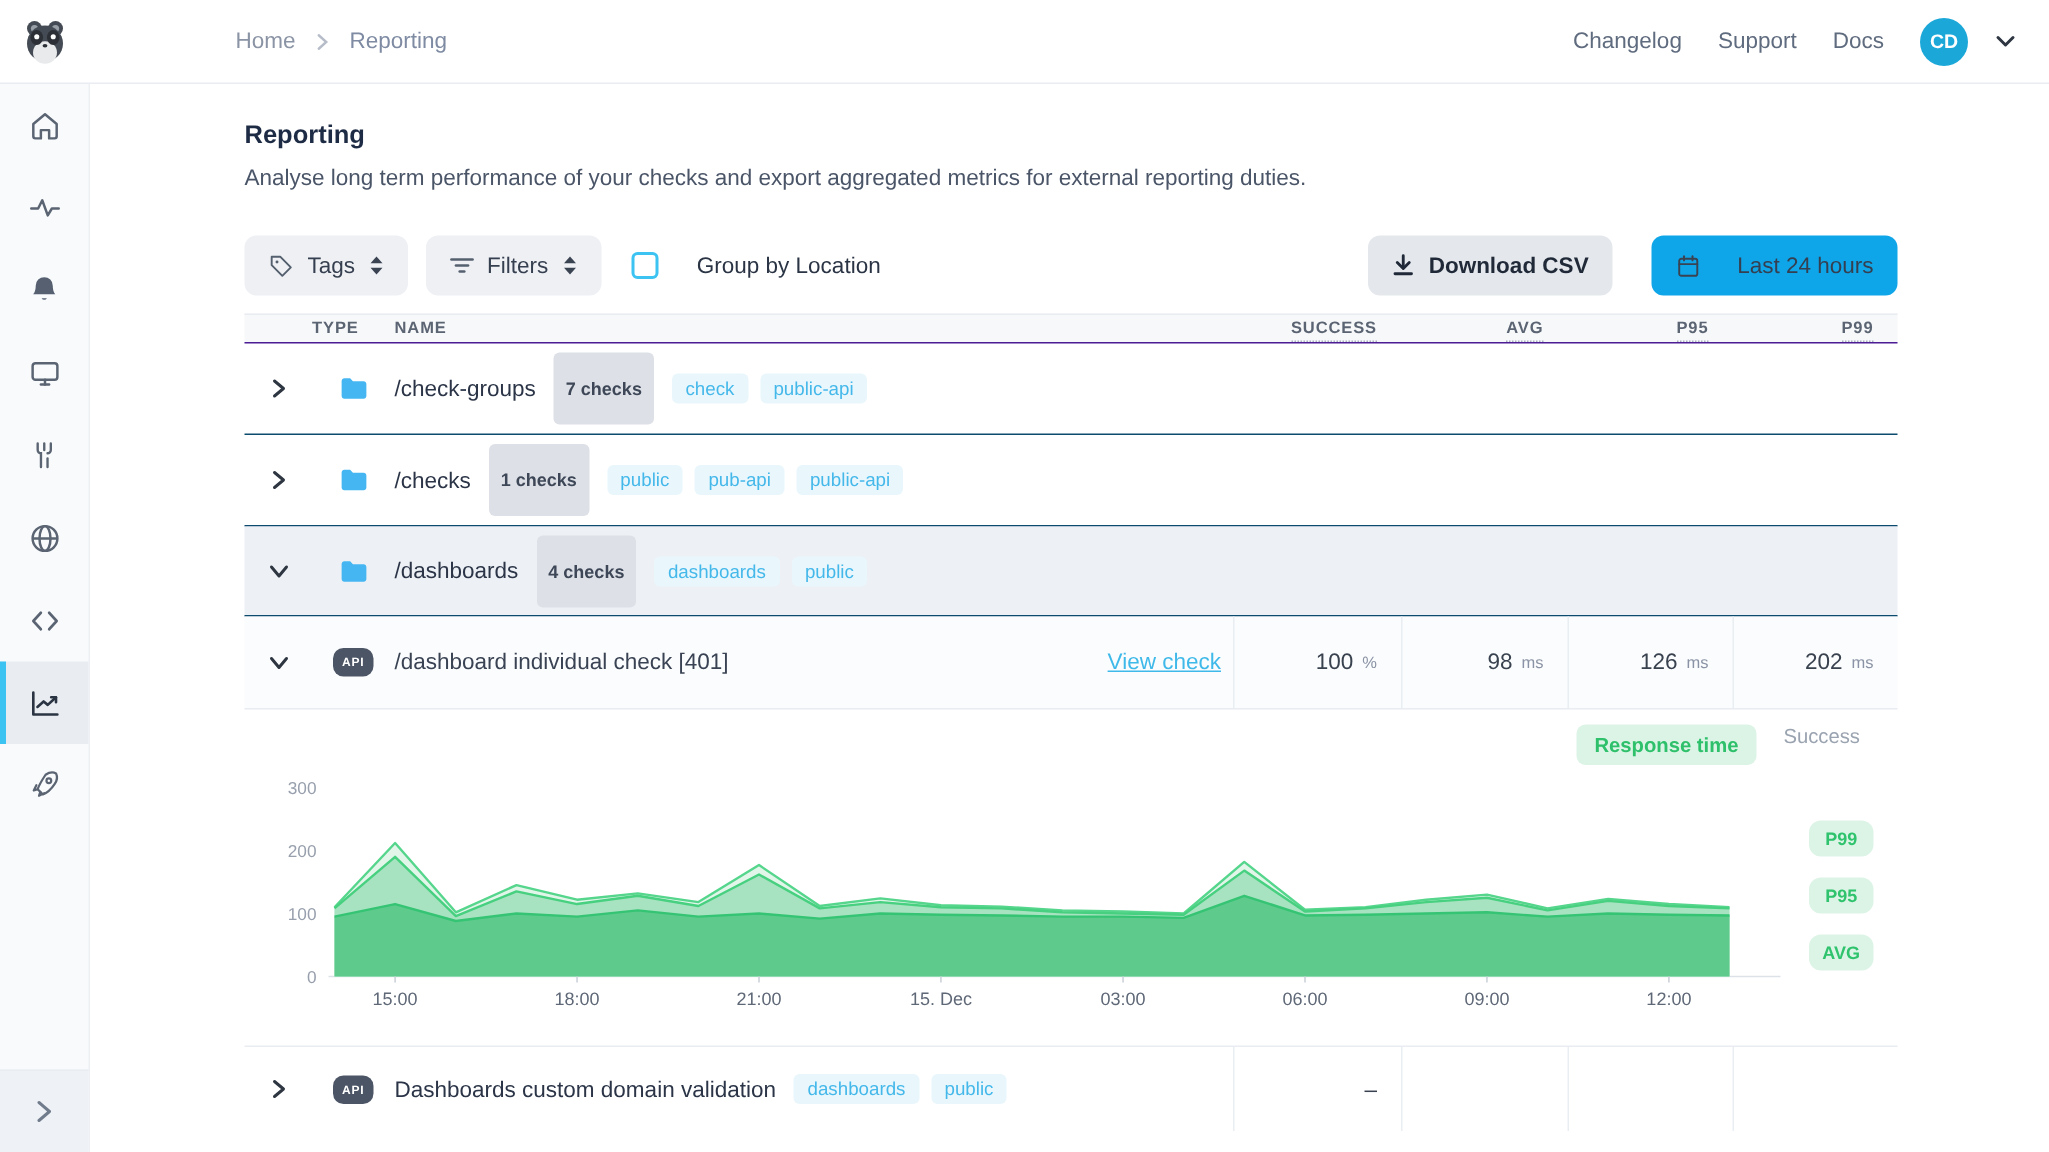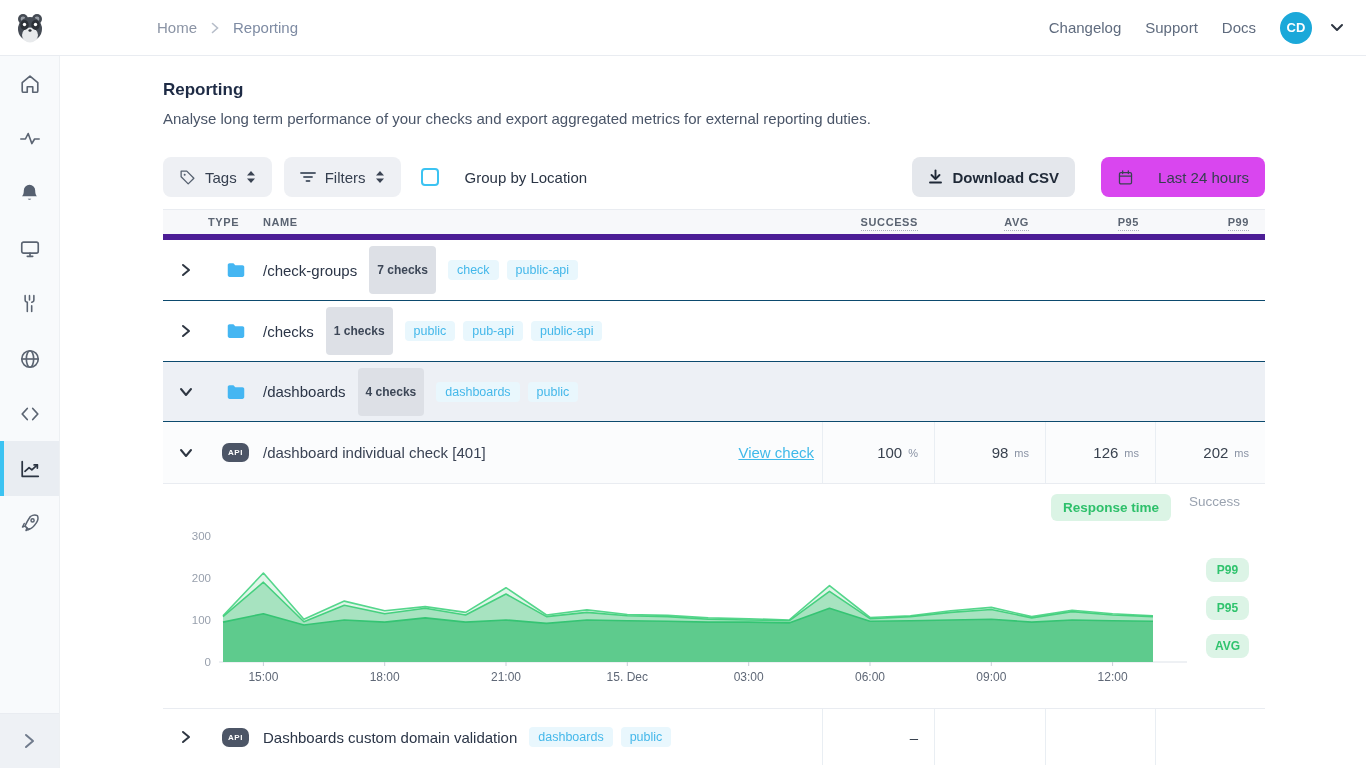--- a/index.html
+++ b/index.html
@@ -39,26 +39,26 @@
   
   .toolbar { margin-top:30px; display:flex; align-items:center; }
   .btn { display:inline-flex; align-items:center; gap:9px; height:40px; padding:0 16px;
     border-radius:8px; background:#eef0f4; font-size:15px; color:#353f4f; cursor:pointer; border:none; }
   .btn + .btn { margin-left:12px; }
   .chk-wrap { display:flex; align-items:center; gap:26px; margin-left:20px; cursor:pointer; }
   .chk { width:18px; height:18px; border:2px solid #3cc3f2; border-radius:4px; background:#fff; }
   .chk-label { font-size:15px; color:#2a3444; }
   .toolbar-right { margin-left:auto; display:flex; align-items:center; gap:14px; }
   .btn-download { background:#e4e7ec; font-weight:bold; color:#1f2937; }
-  .btn-range { background:#d946ef;gap:24px; }
+  .btn-range { background:#0ea5e9;gap:24px; }
 
   
   .grid-cols { display:grid; grid-template-columns:45px 55px 1fr 112px 111px 110px 110px; align-items:center; }
-  .thead { margin-top:12px; height:31px; background:#f7f8fa; border-top:1px solid #e9ecf1;
-    border-bottom:6px solid #4c1d95; font-size:11px; font-weight:bold; letter-spacing:.6px;
+  .thead { margin-top:12px; height:20px; background:#f7f8fa; border-top:1px solid #e9ecf1;
+    border-bottom:1px solid #4c1d95; font-size:11px; font-weight:bold; letter-spacing:.6px;
     text-transform:uppercase; color:#5b6472; }
   .th-metric { text-align:right; padding-right:16px; }
   .th-u { border-bottom:1px dotted #a8b0bd; padding-bottom:2px; }
   .trow { height:61px; border-bottom:1px solid #0c4a6e; }
   .trow.expanded { background:#edf0f5; height:60px; }
   .cell-center { display:flex; justify-content:center; align-items:flex-end; }
   .chev { cursor:pointer; display:flex; color:#2e3642; }
   .folder { width:22px; height:22px; }
   .name-cell { display:flex; align-items:center; gap:12px; font-size:15px; color:#2b3547; }
   .count-badge { background:#dde0e6; color:#3d4757; font-size:12px; font-weight:bold;

